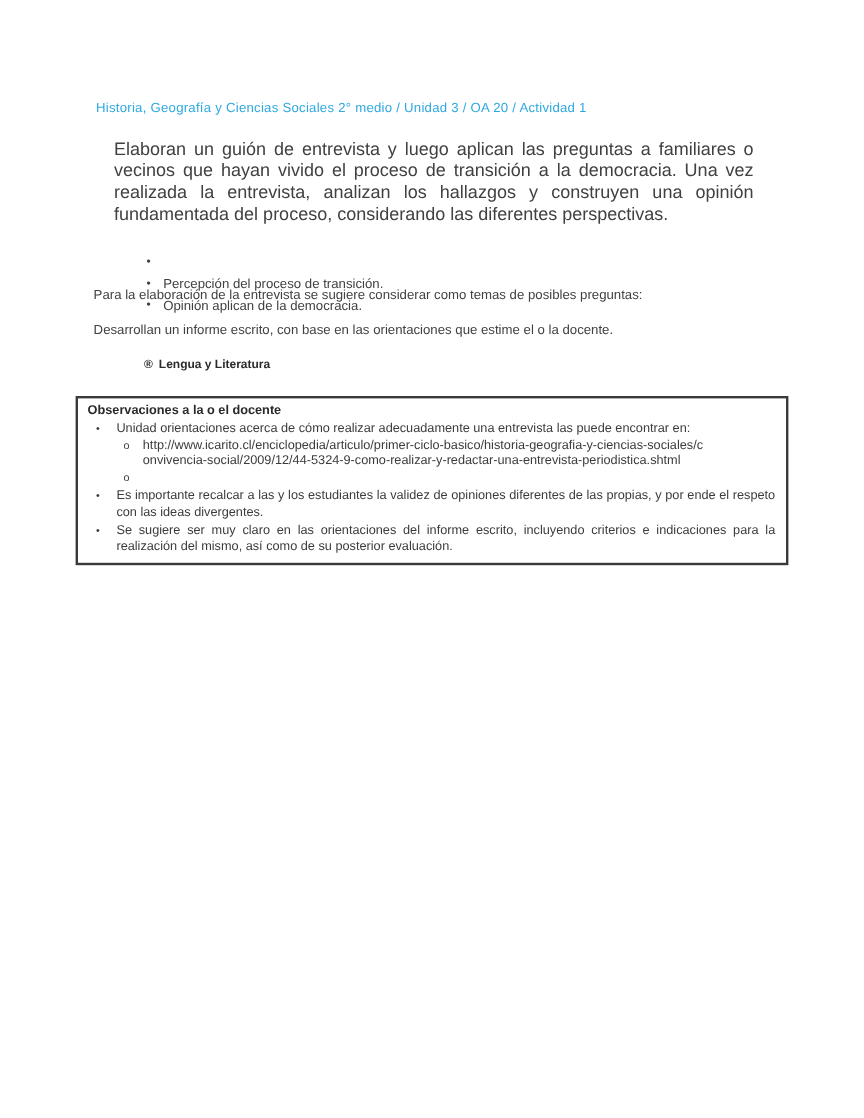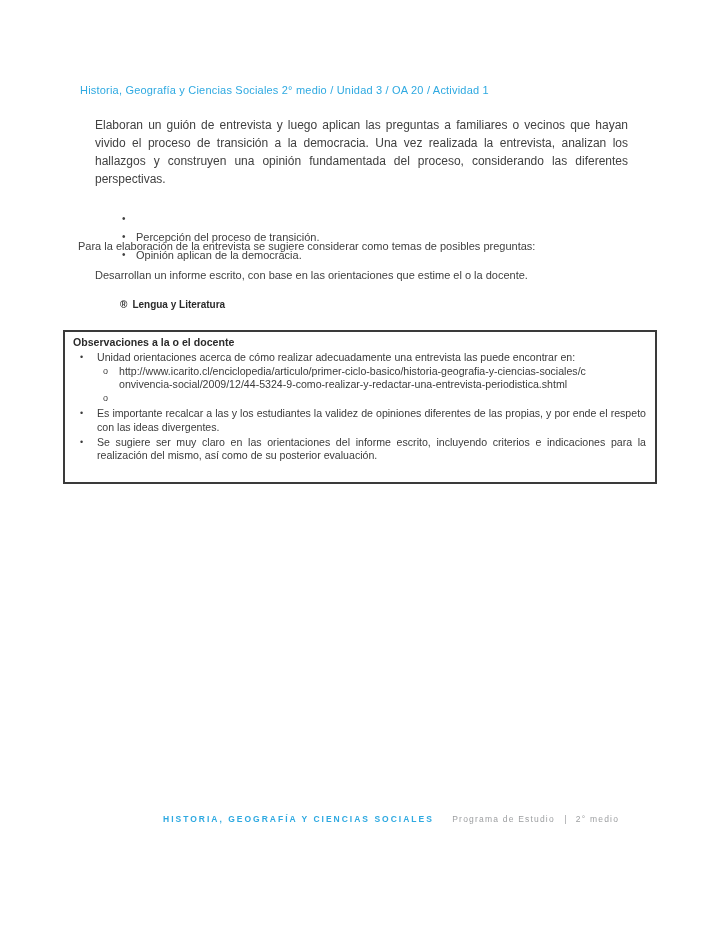--- a/index.html
+++ b/index.html
@@ -13,45 +13,45 @@
     overflow:hidden;
   }
   .doc-title {
     position:absolute; left:80px; top:84px;
     width:580px;
     font-size:11px; color:#2EA9E1; font-weight:400;
     letter-spacing:0.2px;
   }
   .intro-para {
     position:absolute; left:95px; top:116px; width:533px;
-    font-size:12px; line-height:18px; text-align:justify;
+    font-size:15px; line-height:18px; text-align:justify;
   }
   .suggest-line {
     position:absolute; left:78px; top:189px; width:555px;
     font-size:11px; line-height:18px;margin-top:48px;
   }
   .topics {
     position:absolute; left:122px; top:210px;
     font-size:11px; line-height:18px;
   }
   .topic-row { display:flex; }
   .topic-row .marker { width:14px; font-size:10px; }
   .report-line {
     position:absolute; left:78px; top:266px; width:555px;
-    font-size:11px; line-height:18px;margin-left:17px;
+    font-size:11px; line-height:18px;
   }
   .subject-ref {
     position:absolute; left:120px; top:299px;
     font-size:10px; font-weight:bold; color:#2b2b2b;
   }
   .subject-ref .reg { margin-right:5px; }
   .obs-box {
     position:absolute; left:63px; top:330px; width:594px;
     border:2px solid #3a3a3a;
-    padding:4px 9px 19px 8px;
+    padding:4px 9px 6px 8px;
     font-size:10.6px; line-height:13.8px; color:#3b3b3b;
   }
   .obs-title { font-weight:bold; color:#2b2b2b; }
   .obs-item { display:flex; margin-top:1px; }
   .obs-item .marker { width:24px; padding-left:7px; flex:none; font-size:9px; line-height:13.8px; }
   .obs-item .txt { flex:1; text-align:justify; }
   .obs-sub { display:flex; margin-left:24px; }
   .obs-sub .marker { width:22px; padding-left:6px; flex:none; font-size:9px; }
   .obs-sub .txt { width:468px; overflow-wrap:break-word; word-break:break-all; }
   .footer {
@@ -118,20 +118,14 @@
       <span class="marker">•</span>
       <span class="txt">Es importante recalcar a las y los estudiantes la validez de opiniones diferentes de las propias, y por ende el respeto con las ideas divergentes.</span>
     </div>
 
     <div class="obs-item">
       <span class="marker">•</span>
       <span class="txt">Se sugiere ser muy claro en las orientaciones del informe escrito, incluyendo criterios e indicaciones para la realización del mismo, así como de su posterior evaluación.</span>
     </div>
   </div>
 
-  <div class="footer">
-    <span class="subj">HISTORIA, GEOGRAFÍA Y CIENCIAS SOCIALES</span>
-    <span class="prog">Programa de Estudio</span>
-    <span class="sep">|</span>
-    <span class="grade">2° medio</span>
-  </div>
 
 </div>
 
 </body></html>

